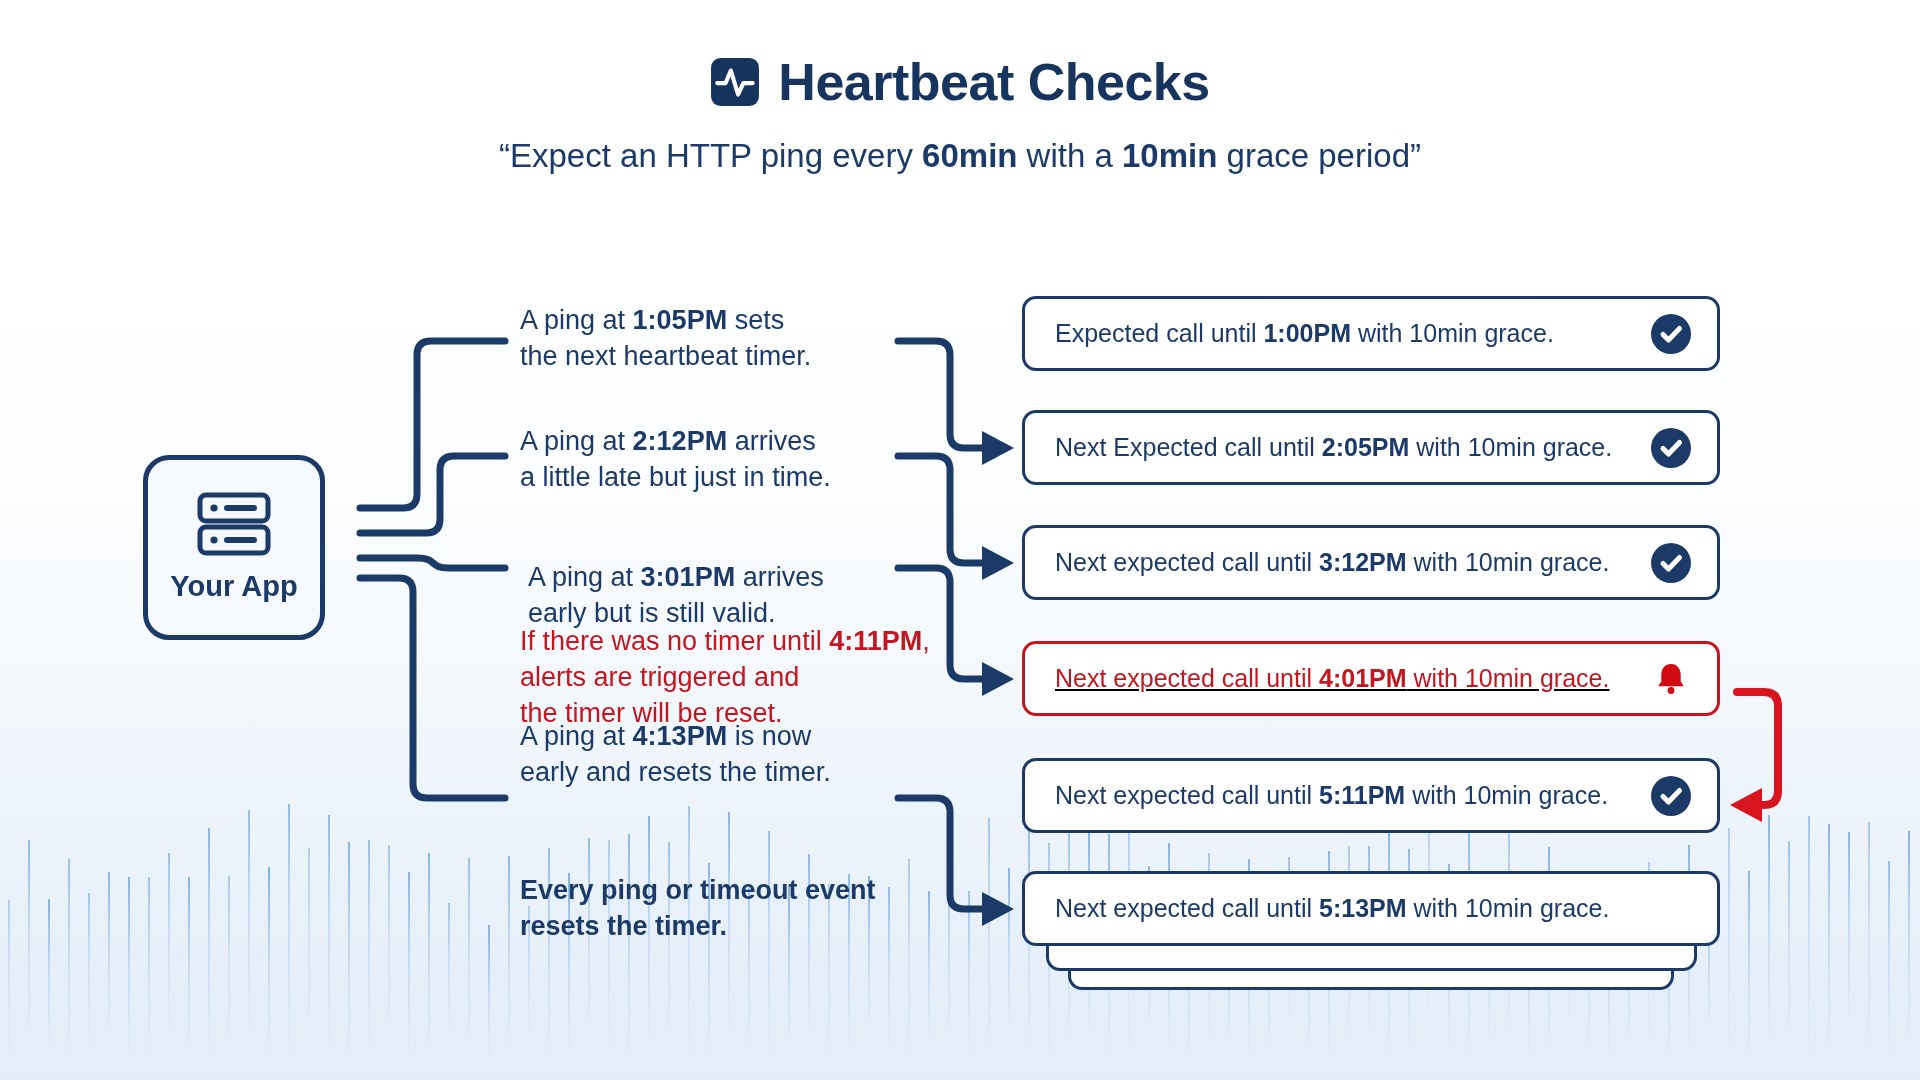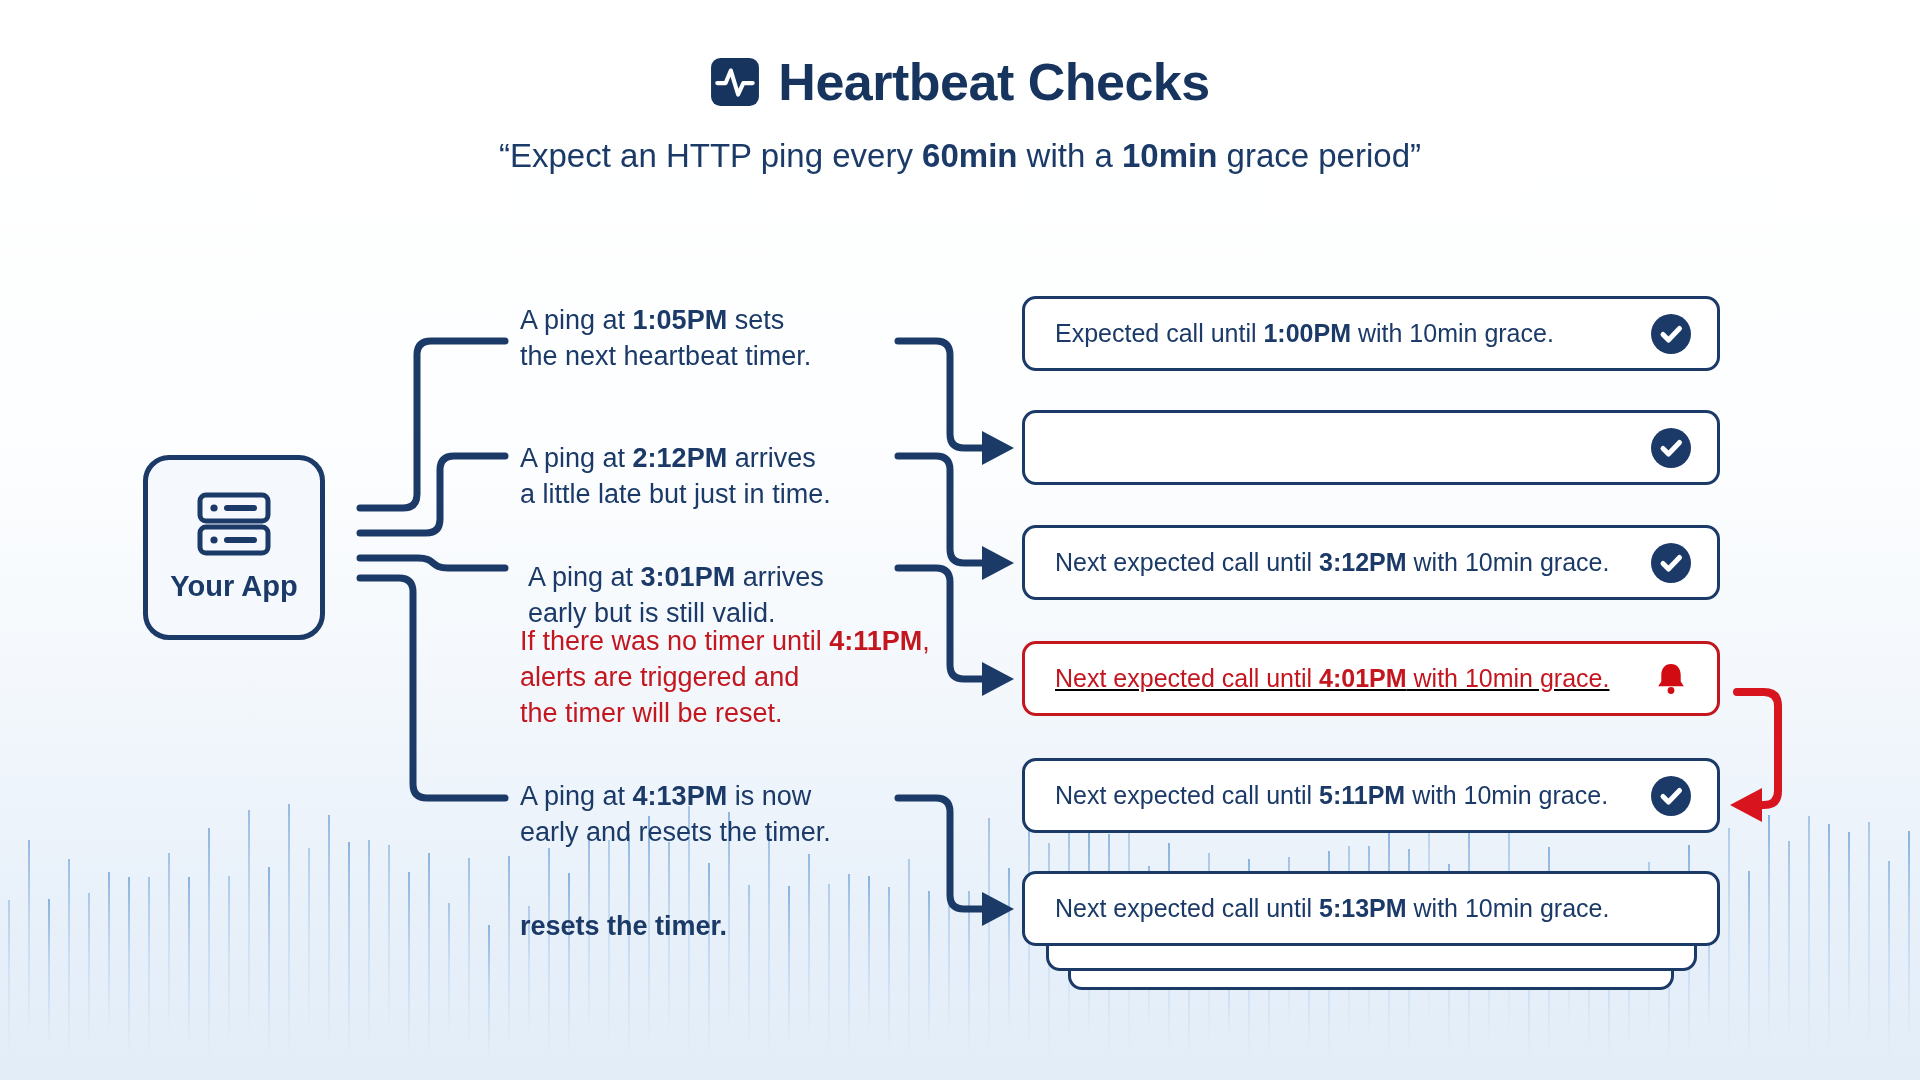--- a/index.html
+++ b/index.html
@@ -192,39 +192,40 @@
         <circle cx="18" cy="16" r="3.6" fill="#1b3a68"></circle>
         <line x1="31" y1="16" x2="58" y2="16" stroke="#1b3a68" stroke-width="6" stroke-linecap="round"></line>
         <circle cx="18" cy="48" r="3.6" fill="#1b3a68"></circle>
         <line x1="31" y1="48" x2="58" y2="48" stroke="#1b3a68" stroke-width="6" stroke-linecap="round"></line>
       </svg>
       <span class="app-label">Your App</span>
     </div>
 
     <div class="note" style="top:302px"><span>A ping at </span><strong>1:05PM</strong><span> sets</span><br><span>the next heartbeat timer.</span></div>
 
-    <div class="note" style="top:440px"><span>A ping at </span><strong>2:12PM</strong><span> arrives</span><br><span>a little late but just in time.</span></div>
+    <div class="note" style="top:423px"><span>A ping at </span><strong>2:12PM</strong><span> arrives</span><br><span>a little late but just in time.</span></div>
 
     <div class="note" style="top:559px;left:528px"><span>A ping at </span><strong>3:01PM</strong><span> arrives</span><br><span>early but is still valid.</span></div>
 
     <div class="note red" style="top:623px"><span>If there was no timer until </span><strong>4:11PM</strong><span>,</span><br><span>alerts are triggered and</span><br><span>the timer will be reset.</span></div>
 
-    <div class="note" style="top:778px"><span>A ping at </span><strong>4:13PM</strong><span> is now</span><br><span>early and resets the timer.</span></div>
-
-    <div class="note bold" style="top:872px"><br><span>resets the timer.</span></div>
+    <div class="note" style="top:718px"><span>A ping at </span><strong>4:13PM</strong><span> is now</span><br><span>early and resets the timer.</span></div>
+
+    <div class="note bold" style="top:872px"><span>Every ping or timeout event</span><br><span>resets the timer.</span></div>
 
     <div class="tbox" style="top:296px">
       <p class="ttext"><span>Expected call until </span><strong>1:00PM</strong><span> with 10min grace.</span></p>
       <svg class="ticon" viewBox="0 0 40 40">
         <circle cx="20" cy="20" r="20" fill="#1b3a68"></circle>
         <path d="M12 20.5 L17.5 26 L28.5 14.5" fill="none" stroke="#ffffff" stroke-width="5" stroke-linecap="round" stroke-linejoin="round"></path>
       </svg>
     </div>
 
     <div class="tbox" style="top:410px">
+      <p class="ttext"><span>Next Expected call until </span><strong>2:05PM</strong><span> with 10min grace.</span></p>
       <svg class="ticon" viewBox="0 0 40 40">
         <circle cx="20" cy="20" r="20" fill="#1b3a68"></circle>
         <path d="M12 20.5 L17.5 26 L28.5 14.5" fill="none" stroke="#ffffff" stroke-width="5" stroke-linecap="round" stroke-linejoin="round"></path>
       </svg>
     </div>
 
     <div class="tbox" style="top:525px">
       <p class="ttext"><span>Next expected call until </span><strong>3:12PM</strong><span> with 10min grace.</span></p>
       <svg class="ticon" viewBox="0 0 40 40">
         <circle cx="20" cy="20" r="20" fill="#1b3a68"></circle>

